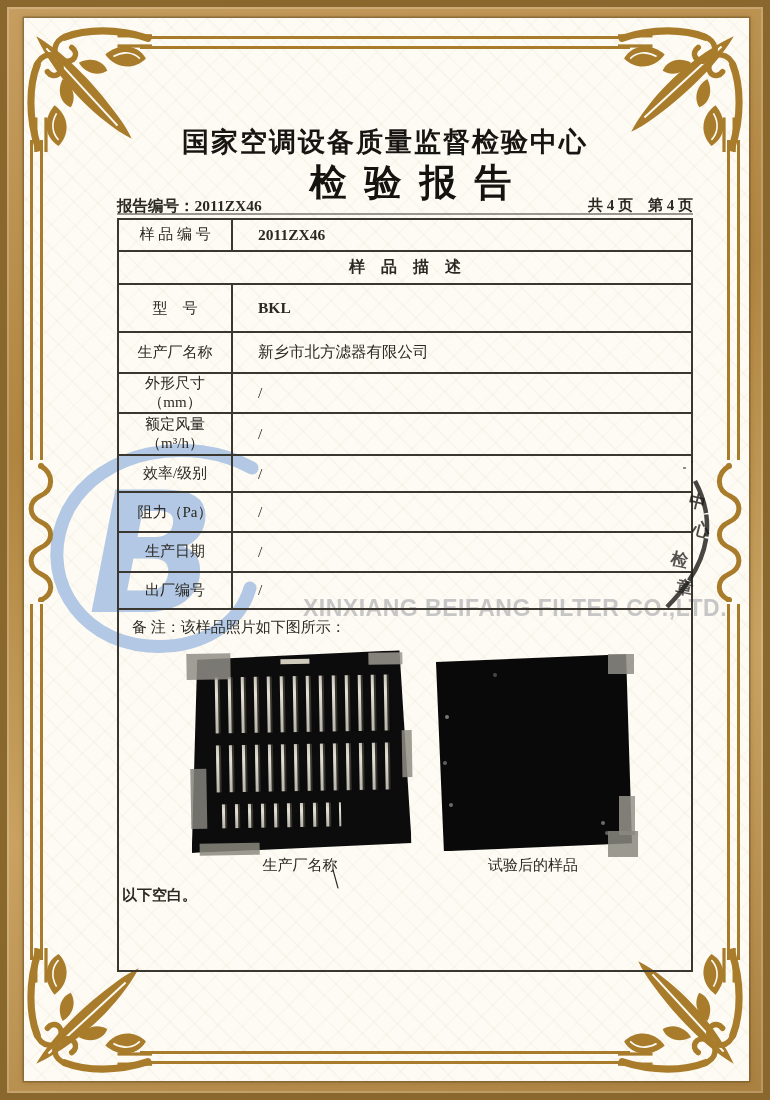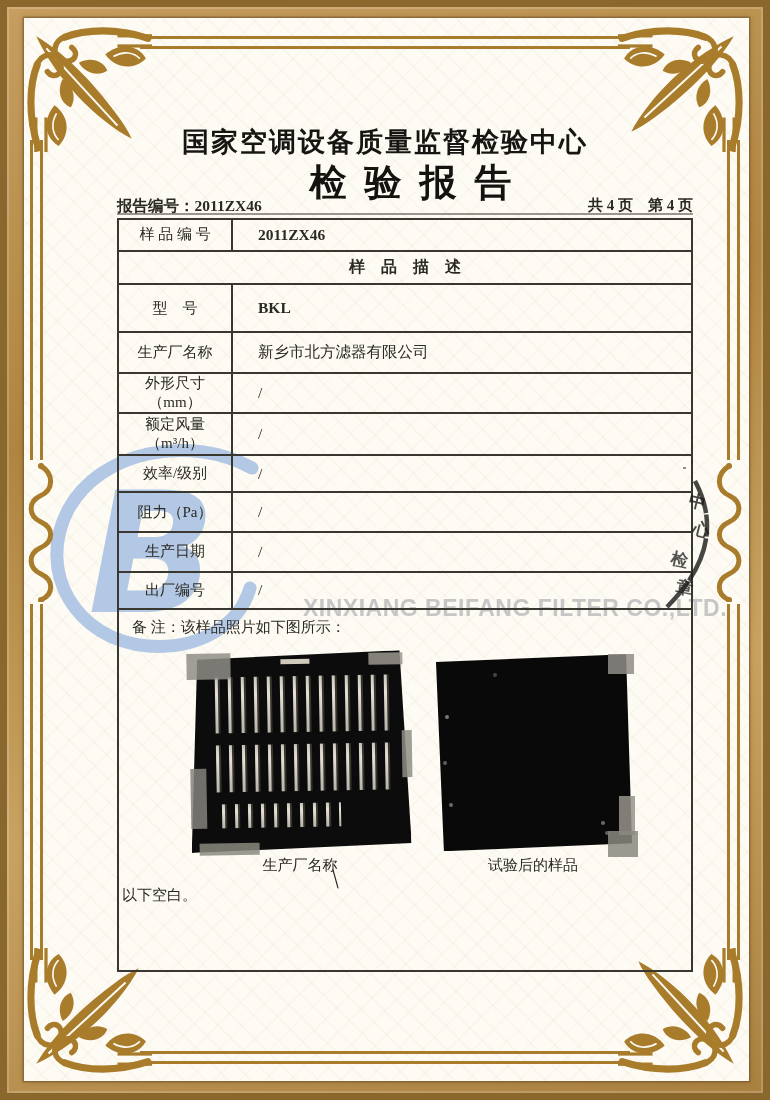--- a/index.html
+++ b/index.html
@@ -59,21 +59,21 @@
   .r1 { height:32px; } .rh { height:34px; align-items:center; justify-content:center; font-size:16px; }
   .r3 { height:48px; } .r4 { height:42px; } .r5 { height:40px; } .r6 { height:42px; }
   .r7 { height:38px; } .r8 { height:40px; } .r9 { height:40px; } .r10 { height:38px; }
   .rrem { height:364px; position:relative; display:block;padding-left:30px; }
   .strong { font-weight:600; }
 
   .remark-label { position:absolute; left:13px; top:8px; font-size:15px; }
   .caption { position:absolute; top:246px; font-size:15px; text-align:center; }
   .capA { left:71px; width:220px; } .capB { left:315px; width:198px; }
   .stray { position:absolute; left:212px; top:260px; font-size:15px; font-weight:bold; transform:rotate(12deg); }
-  .blank-note { position:absolute; left:3px; top:276px; font-size:15px; }
+  .blank-note { position:absolute; left:3px; top:276px; font-size:15px;font-weight:bold; }
 
   
   .photo { position:absolute; }
   .photoA { left:71px; top:42px; width:220px; height:199px; transform:rotate(-1deg); }
   .photoB { left:315px; top:44px; width:198px; height:197px; }
   .blk { position:absolute; inset:0; background:#0c0c0c; }
   .blkA { clip-path:polygon(4% 3%,96% 0,100% 97%,0 100%); }
   .blkB { clip-path:polygon(1% 4%,97% 0,100% 96%,5% 100%); background:#090909; }
   .band { position:absolute; left:12%; right:8%;
     background:

